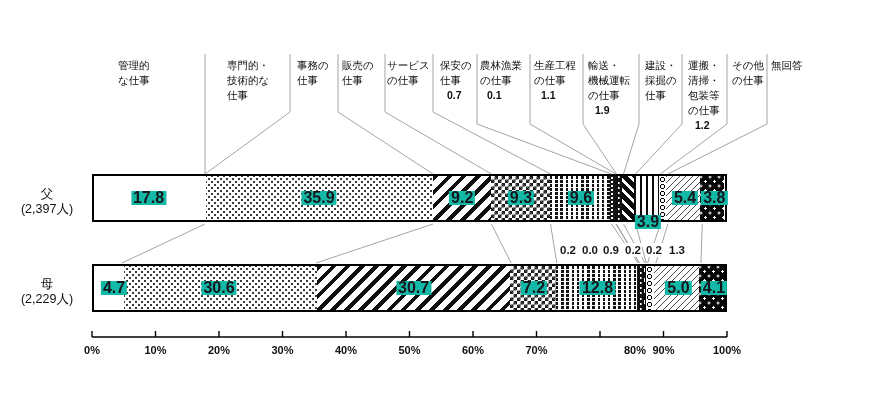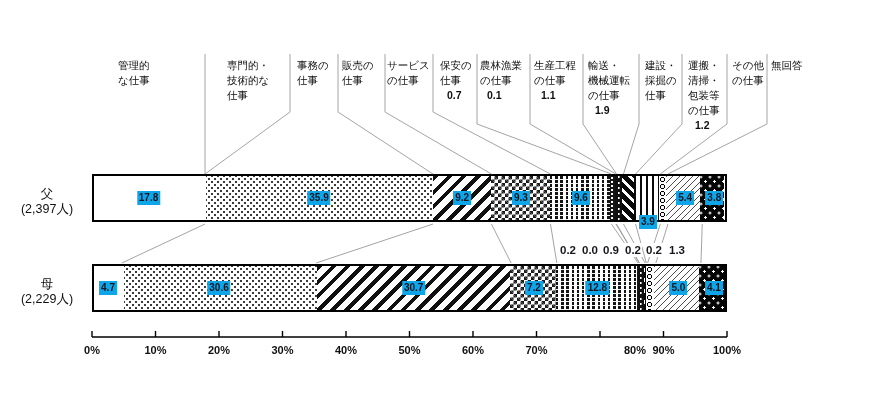--- a/index.html
+++ b/index.html
@@ -2,21 +2,21 @@
 <html><head>
 <meta charset="utf-8">
 <style>
   html,body{margin:0;padding:0;background:#fff;}
   body{font-family:"Liberation Sans","DejaVu Sans",sans-serif;color:#111;}
   .stage{position:relative;width:870px;height:403px;background:#fff;overflow:hidden;}
   .chart-title{position:absolute;left:38px;top:10px;margin:0;font-size:15px;font-weight:bold;letter-spacing:1px;color:#0c0c0c;}
   .rowlab{position:absolute;left:4px;width:86px;text-align:center;font-size:12.5px;line-height:15px;color:#111;z-index:6;}
   .bar{position:absolute;left:92px;width:635px;height:48px;border:2px solid #000;box-sizing:border-box;background:#fff;display:flex;z-index:2;}
   .seg{height:100%;flex:0 0 auto;}
-  .val{position:absolute;transform:translate(-50%,-50%);background:#0ea5e9;padding:0 2px;font-size:10px;font-weight:bold;line-height:14px;color:#16161d;z-index:6;white-space:nowrap;}
+  .val{position:absolute;transform:translate(-50%,-50%);background:#14b8a6;padding:0 2px;font-size:16px;font-weight:bold;line-height:14px;color:#16161d;z-index:6;white-space:nowrap;}
   .mid-val{position:absolute;transform:translateX(-50%);top:243px;font-size:11.5px;font-weight:bold;background:#fff;padding:0 1px;line-height:14px;color:#16161d;z-index:6;}
   .cat-label{position:absolute;top:58px;font-size:10.5px;line-height:15px;white-space:pre-line;color:#0e0e0e;z-index:6;}
   .cat-label .num{font-weight:bold;padding-left:7px;white-space:nowrap;}
   .tick-lab{position:absolute;top:344px;transform:translateX(-50%);font-size:11px;font-weight:bold;color:#111;z-index:6;white-space:nowrap;}
   svg.lines{position:absolute;left:0;top:0;z-index:4;pointer-events:none;}
   
   .p-plain{background:#fff;}
   .p-dots{background-color:#fff;background-image:radial-gradient(#3a3a3a 1px,transparent 1.25px),radial-gradient(#3a3a3a 1px,transparent 1.25px);background-size:6px 6px;background-position:0 0,3px 3px;}
   .p-diagbold{background:repeating-linear-gradient(135deg,#101010 0 4px,#fff 4px 10px);}
   .p-checker{background-color:#fff;background-image:linear-gradient(45deg,#1b1b1b 25%,transparent 25%,transparent 75%,#1b1b1b 75%,#1b1b1b),linear-gradient(45deg,#1b1b1b 25%,transparent 25%,transparent 75%,#1b1b1b 75%,#1b1b1b);background-size:7px 7px;background-position:0 0,3.5px 3.5px;}
@@ -170,21 +170,21 @@
     </div>
   <div id="overlay">
       <span class="val" style="left: 148.515px; top: 198px;">17.8</span>
       <span class="val" style="left: 319.012px; top: 198px;">35.9</span>
       <span class="val" style="left: 462.205px; top: 198px;">9.2</span>
       <span class="val" style="left: 520.942px; top: 198px;">9.3</span>
       <span class="val" style="left: 580.95px; top: 198px;">9.6</span>
       <span class="val" style="left: 647.942px; top: 198px; margin-top: 24px;">3.9</span>
       <span class="val" style="left: 685.09px; top: 198px;">5.4</span>
       <span class="val" style="left: 714.3px; top: 198px;">3.8</span>
-      <span class="val" style="left: 108px; top: 288px;">4.7</span>
+      <span class="val" style="left: 114px; top: 288px;">4.7</span>
       <span class="val" style="left: 219px; top: 288px;">30.6</span>
       <span class="val" style="left: 413.627px; top: 288px;">30.7</span>
       <span class="val" style="left: 533.96px; top: 288px;">7.2</span>
       <span class="val" style="left: 597.46px; top: 288px;">12.8</span>
       <span class="val" style="left: 678.423px; top: 288px;">5.0</span>
       <span class="val" style="left: 713.982px; top: 288px;">4.1</span>
       <span class="mid-val" style="left: 568px;">0.2</span>
       <span class="mid-val" style="left: 590px;">0.0</span>
       <span class="mid-val" style="left: 611px;">0.9</span>
       <span class="mid-val" style="left: 633px;">0.2</span>

